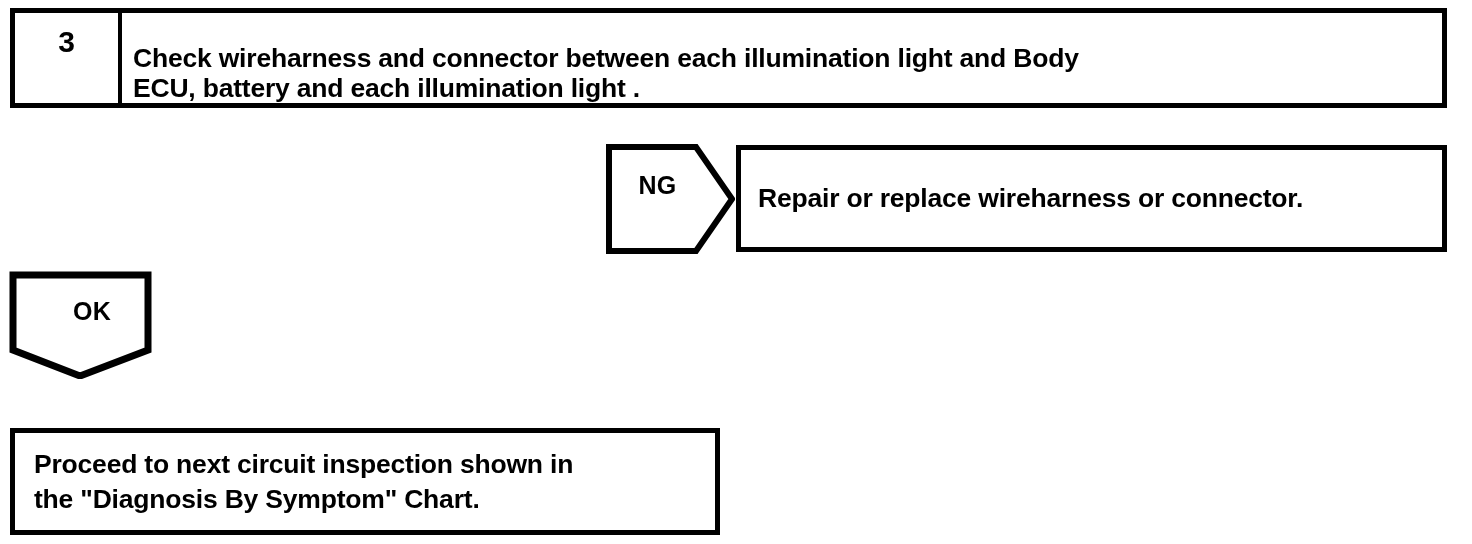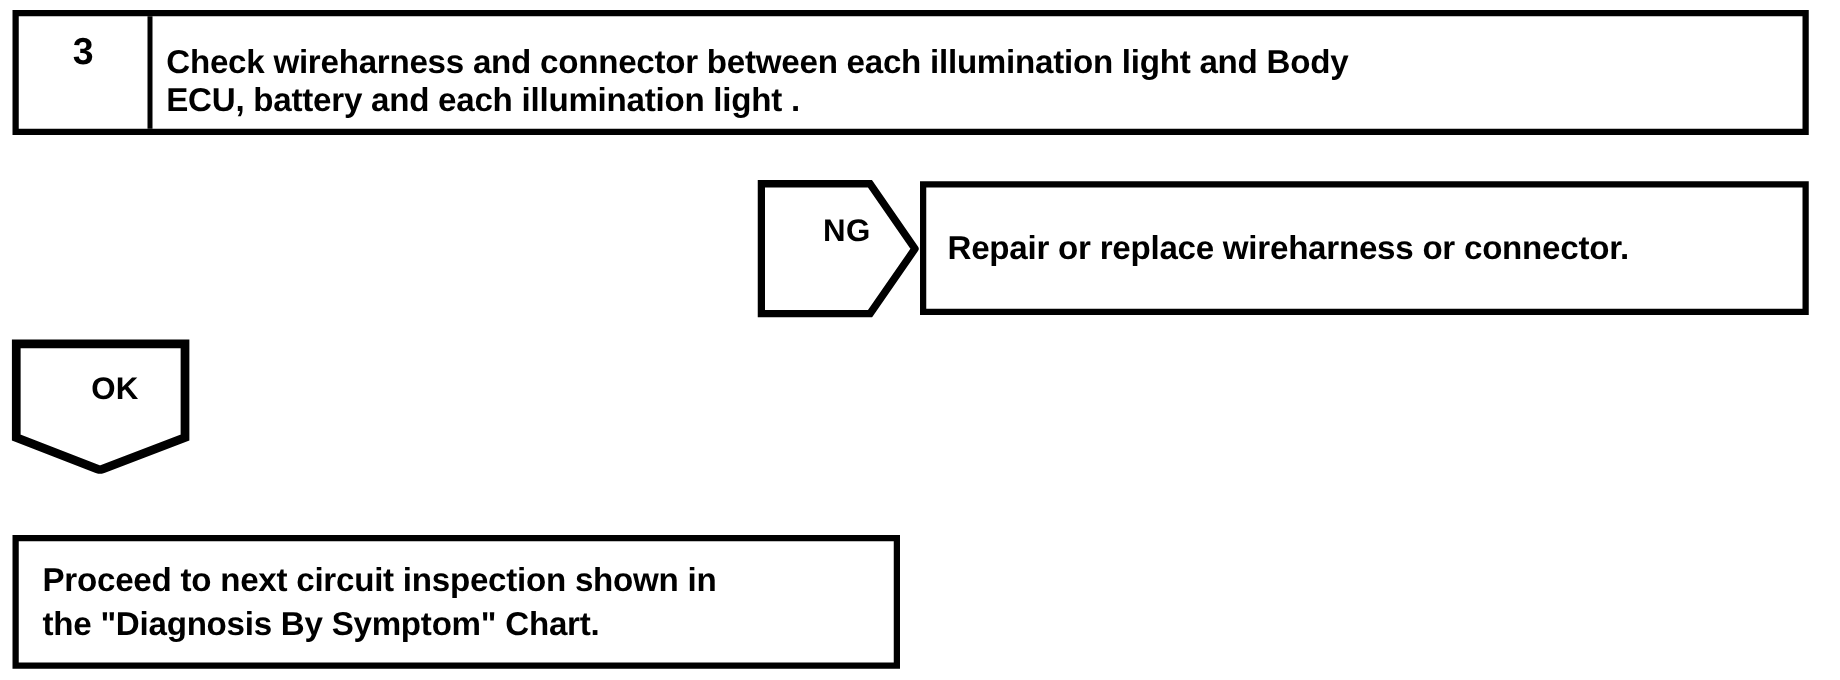--- a/index.html
+++ b/index.html
@@ -42,21 +42,21 @@
   }
   .step-number {
     font-size: 30px;
     font-weight: bold;
     line-height: 1;
     letter-spacing: 0px;
   }
   .step-text-cell {
     flex: 1 1 auto;
     display: flex;
-    align-items: center;
+    align-items: flex-end;
     padding: 13px 0 0 11px;
     box-sizing: border-box;
   }
   .step-text {
     font-size: 26.5px;
     font-weight: bold;
     line-height: 1.14;
     letter-spacing: -0.2px;
     white-space: pre-line;
   }
@@ -80,21 +80,20 @@
     top: 0;
     width: 103px;
     height: 83px;
     display: flex;
     align-items: center;
     justify-content: center;
     font-size: 25px;
     font-weight: bold;
     letter-spacing: 0.3px;
     pointer-events: none;
-    margin-left: 20px;
   }
 
   
   .repair-box {
     position: absolute;
     left: 736px;
     top: 145px;
     width: 711px;
     height: 107px;
     border: 5px solid #000000;

